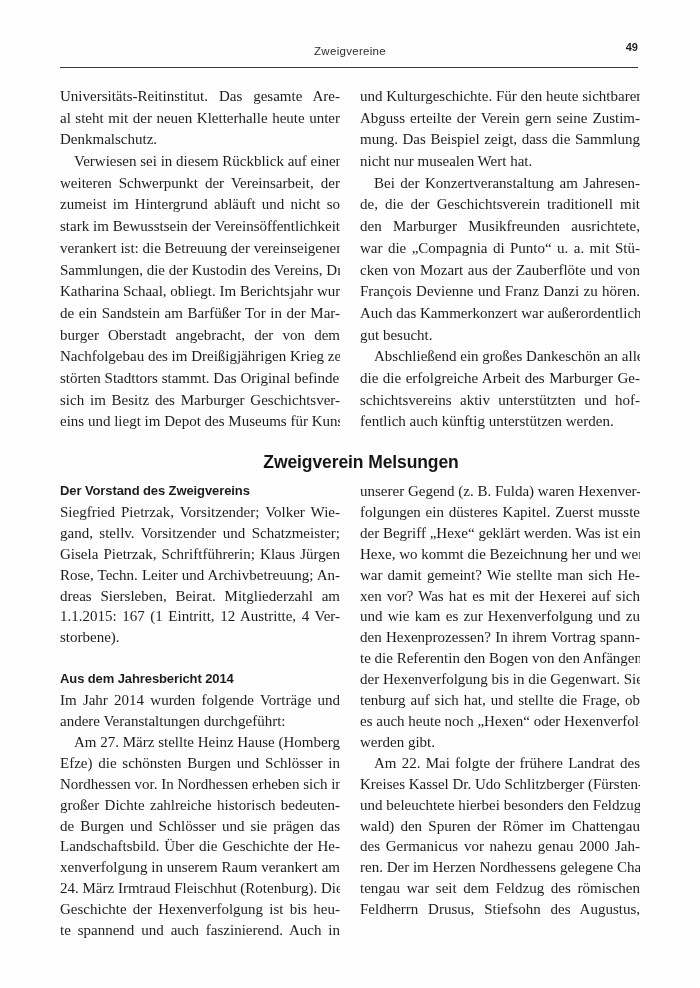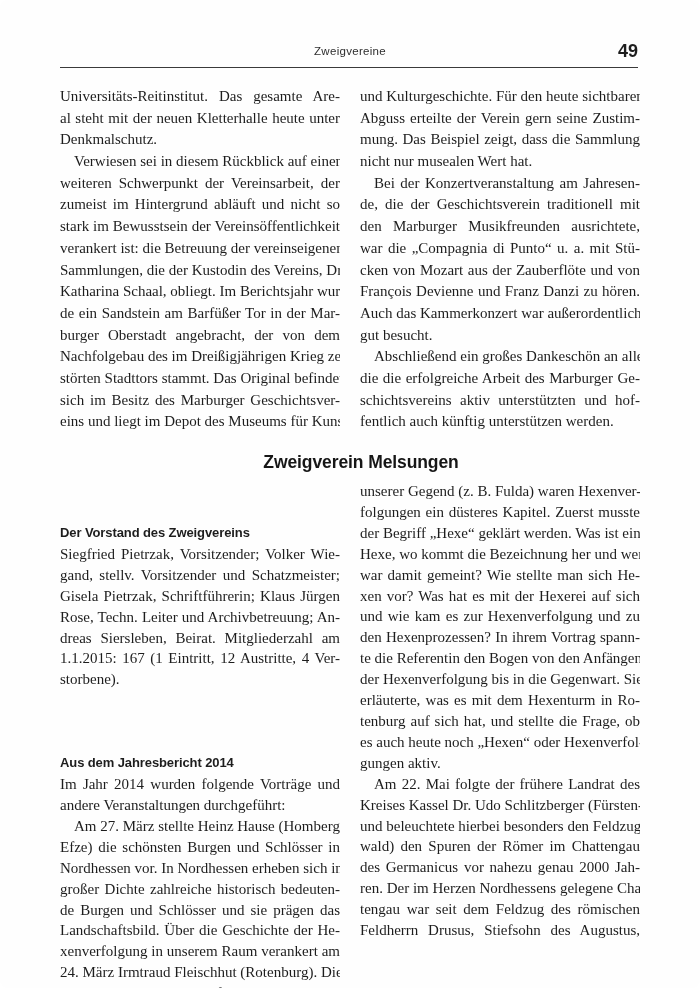--- a/index.html
+++ b/index.html
@@ -16,21 +16,21 @@
   .running-head{
     position:absolute;top:45px;left:60px;width:580px;
     text-align:center;
     font-family:"Liberation Sans", sans-serif;
     font-size:11.5px;color:#2e2e2e;letter-spacing:.3px;
   }
   .page-num{
     position:absolute;top:41px;left:500px;width:138px;
     text-align:right;
     font-family:"Liberation Sans", sans-serif;
-    font-weight:bold;font-size:18px;color:#1d1d1d;
+    font-weight:bold;font-size:11px;color:#1d1d1d;
   }
   .header-rule{
     position:absolute;top:67px;left:60px;width:578px;height:1px;
     background:#3a3a3a;
   }
   
   .cols{position:absolute;left:60px;width:580px;}
   .cols-top{top:86px;}
   .cols-bottom{top:481px;}
   .col{position:absolute;top:0;width:280px;}
@@ -46,21 +46,21 @@
     white-space:nowrap;
     color:#1d1d1d;
   }
   .cols-top .ln{height:21.7px;line-height:21.7px;}
   .cols-bottom .ln{height:20.92px;line-height:20.92px;}
   .ln.e{text-align-last:left;-moz-text-align-last:left;}
   .ln.i{text-indent:14px;}
   .ln.h{
     font-family:"Liberation Sans", sans-serif;
     font-weight:bold;font-size:13px;letter-spacing:-.1px;
-    text-align-last:left;margin-top:42px;-moz-text-align-last:left;
+    text-align-last:left;-moz-text-align-last:left;
   }
   
   .section-heading{
     position:absolute;top:440px;left:0;width:700px;margin:11px;
     text-align:center;
     font-family:"Liberation Sans", sans-serif;
     font-weight:bold;font-size:17.5px;line-height:22px;
     letter-spacing:-.1px;color:#161616;
   }
 </style>
@@ -145,24 +145,23 @@
         <div class="ln j">unserer Gegend (z. B. Fulda) waren Hexenver-</div>
         <div class="ln j">folgungen ein düsteres Kapitel. Zuerst musste</div>
         <div class="ln j">der Begriff „Hexe“ geklärt werden. Was ist eine</div>
         <div class="ln j">Hexe, wo kommt die Bezeichnung her und wer</div>
         <div class="ln j">war damit gemeint? Wie stellte man sich He-</div>
         <div class="ln j">xen vor? Was hat es mit der Hexerei auf sich</div>
         <div class="ln j">und wie kam es zur Hexenverfolgung und zu</div>
         <div class="ln j">den Hexenprozessen? In ihrem Vortrag spann-</div>
         <div class="ln j">te die Referentin den Bogen von den Anfängen</div>
         <div class="ln j">der Hexenverfolgung bis in die Gegenwart. Sie</div>
-        <div class="ln j">erläuterte, was es mit dem Hexenturm in Ro-</div>
         <div class="ln j">tenburg auf sich hat, und stellte die Frage, ob</div>
         <div class="ln j">es auch heute noch „Hexen“ oder Hexenverfol-</div>
-        <div class="ln e">gungen aktiv.</div>
+        <div class="ln e">werden gibt.</div>
         <div class="ln i">Am 22. Mai folgte der frühere Landrat des</div>
         <div class="ln j">Kreises Kassel Dr. Udo Schlitzberger (Fürsten-</div>
         <div class="ln j">und beleuchtete hierbei besonders den Feldzug</div>
         <div class="ln j">wald) den Spuren der Römer im Chattengau</div>
         <div class="ln j">des Germanicus vor nahezu genau 2000 Jah-</div>
         <div class="ln j">ren. Der im Herzen Nordhessens gelegene Chat-</div>
         <div class="ln j">tengau war seit dem Feldzug des römischen</div>
         <div class="ln j">Feldherrn Drusus, Stiefsohn des Augustus,</div>
       </div>
   </div>

